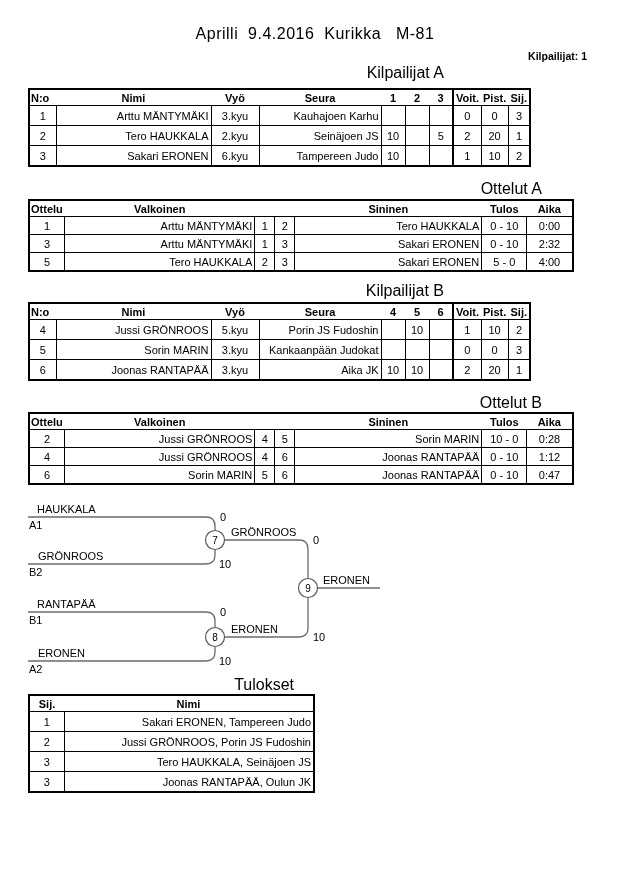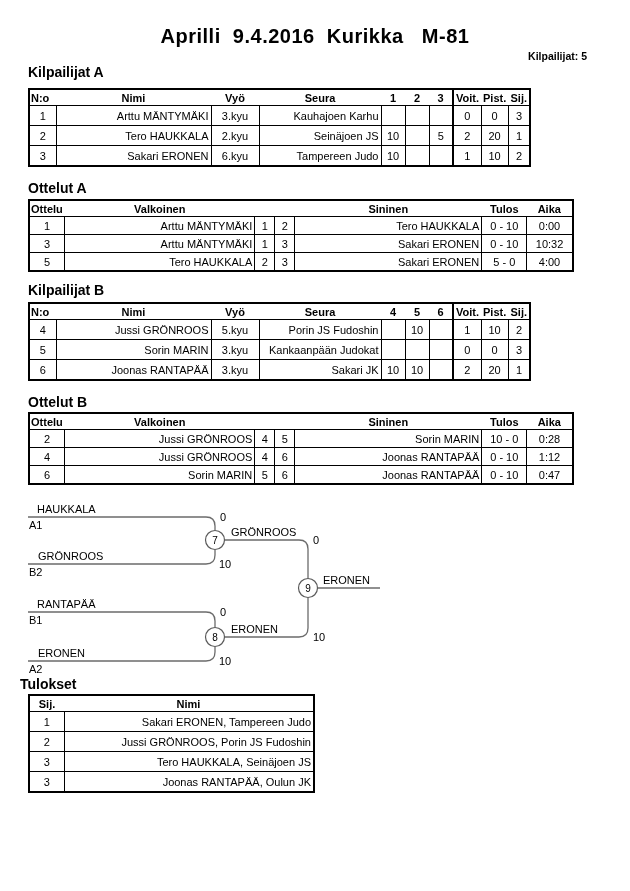--- a/index.html
+++ b/index.html
@@ -4,27 +4,27 @@
 <style>
   html,body{margin:0;padding:0;}
   body{
     width:630px;height:891px;position:relative;background:#ffffff;
     font-family:"Liberation Sans","DejaVu Sans",sans-serif;color:#000;
     overflow:hidden;
   }
   .abs{position:absolute;}
   .page-title{
     top:25px;left:0;width:630px;text-align:center;
-    font-size:20px;font-weight:bold;white-space:pre;letter-spacing:0.5px;
+    font-size:16px;font-weight:normal;white-space:pre;letter-spacing:0.5px;
   }
   .competitors-count{
     top:50px;right:43px;font-size:10.5px;font-weight:bold;
   }
   .section-title{
-    font-size:14px;font-weight:bold;text-align:left;white-space:nowrap;
+    font-size:16px;font-weight:normal;text-align:right;white-space:nowrap;
   }
   table.tbl{
     position:absolute;border-collapse:collapse;table-layout:fixed;
     border:2px solid #000;
   }
   .tbl th{
     font-size:11px;font-weight:bold;height:15px;padding:0 2px;
     border:none;border-bottom:1px solid #000;white-space:nowrap;overflow:visible;
     text-align:center;vertical-align:middle;margin-left:48px;
   }
@@ -41,21 +41,21 @@
   .thick{border-left:2px solid #000 !important;}
   svg text{font-size:11px;fill:#000;}
   svg text.num{font-size:10px;}
   svg .wire{fill:none;stroke:#6b6b6b;stroke-width:1.3;}
   svg .node{fill:#fff;stroke:#5a5a5a;stroke-width:1.2;}
 </style>
 </head>
 <body>
 
 <div class="abs page-title">Aprilli  9.4.2016  Kurikka   M-81</div>
-<div class="abs competitors-count">Kilpailijat: 5</div>
+<div class="abs competitors-count">Kilpailijat: 1</div>
 
 <div class="abs section-title" style="top:64px;left:28px;width:416px;">Kilpailijat A</div>
 <table class="tbl pool" style="left:28px;top:88px;">
   <colgroup>
       <col style="width:27px">
       <col style="width:155px">
       <col style="width:48px">
       <col style="width:122px">
       <col style="width:24px">
       <col style="width:24px">
@@ -146,21 +146,21 @@
     <td class="c">0 - 10</td>
     <td class="c">0:00</td>
   </tr>
   <tr>
     <td class="c">3</td>
     <td class="l">Arttu MÄNTYMÄKI</td>
     <td class="c">1</td>
     <td class="c">3</td>
     <td class="l">Sakari ERONEN</td>
     <td class="c">0 - 10</td>
-    <td class="c">10:32</td>
+    <td class="c">2:32</td>
   </tr>
   <tr>
     <td class="c">5</td>
     <td class="l">Tero HAUKKALA</td>
     <td class="c">2</td>
     <td class="c">3</td>
     <td class="l">Sakari ERONEN</td>
     <td class="c">5 - 0</td>
     <td class="c">4:00</td>
   </tr>
@@ -215,21 +215,21 @@
     <td class="c"></td>
     <td class="c"></td>
     <td class="c thick">0</td>
     <td class="c">0</td>
     <td class="c">3</td>
   </tr>
   <tr>
     <td class="c">6</td>
     <td class="l">Joonas RANTAPÄÄ</td>
     <td class="c">3.kyu</td>
-    <td class="l">Sakari JK</td>
+    <td class="l">Aika JK</td>
     <td class="c">10</td>
     <td class="c">10</td>
     <td class="c"></td>
     <td class="c thick">2</td>
     <td class="c">20</td>
     <td class="c">1</td>
   </tr>
 </tbody>
   </table>
 

